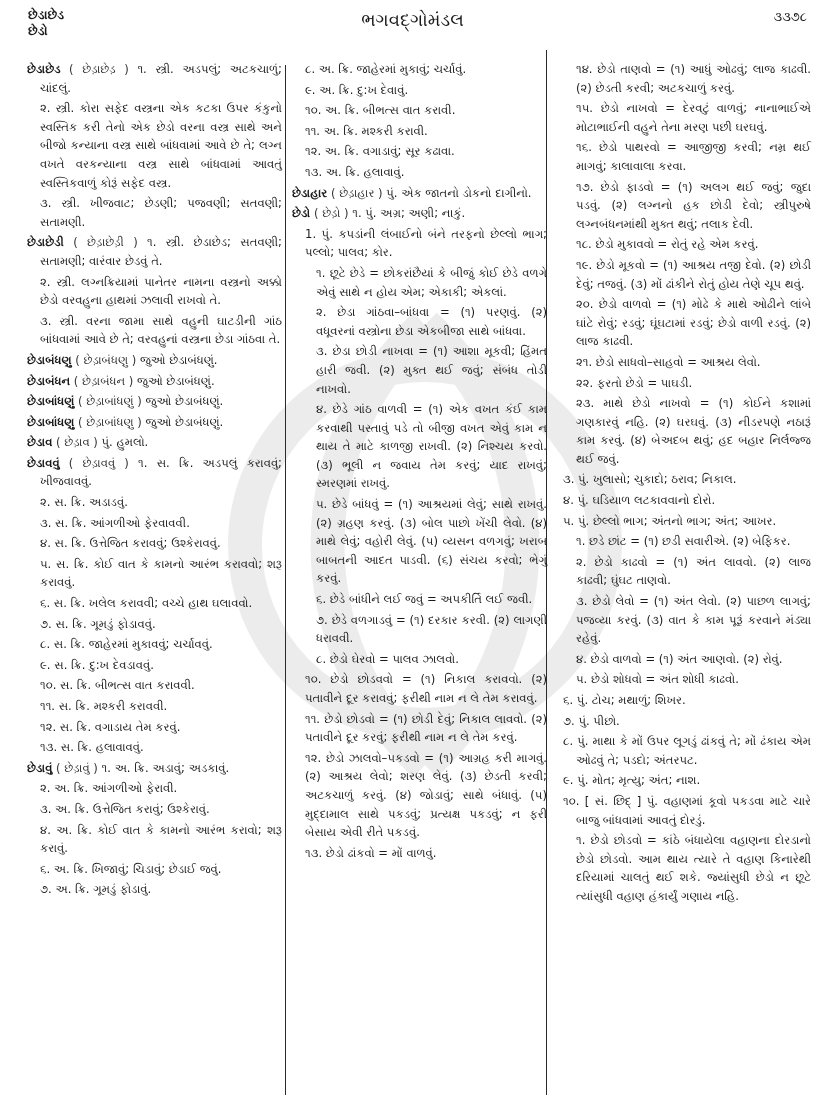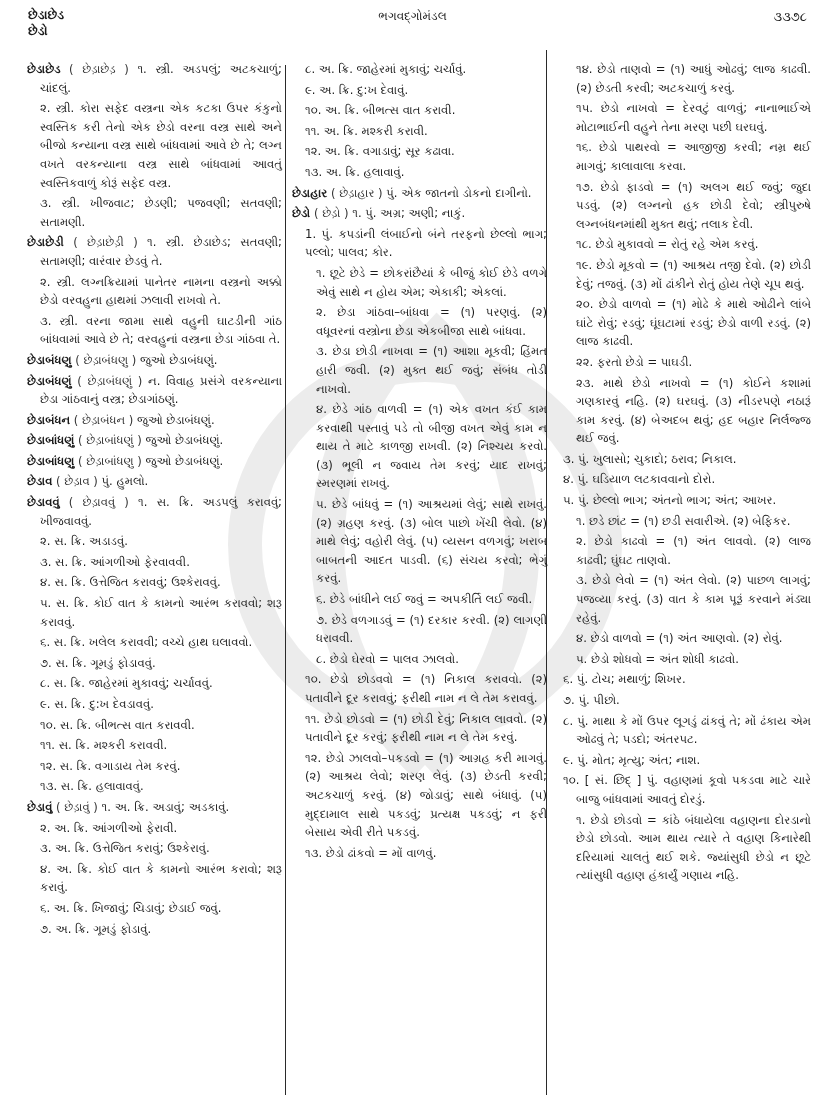--- a/index.html
+++ b/index.html
@@ -8,21 +8,21 @@
     font-family: "DejaVu Sans", sans-serif; color: #1a1a1a;
   }
   .watermark {
     position: absolute; left: 215px; top: 285px; width: 420px; height: 520px;
     pointer-events: none; opacity: 0.07;
   }
   .header {
     position: absolute; left: 0; top: 0; width: 825px; height: 52px;
   }
   .hdr-left { position: absolute; left: 28px; top: 7px; font-size: 12.5px; font-weight: bold; line-height: 16px; }
-  .hdr-center { position: absolute; left: 0; right: 0; top: 9px; text-align: center; font-size: 12px; }
+  .hdr-center { position: absolute; left: 0; right: 0; top: 9px; text-align: center; font-size: 18px; }
   .hdr-right { position: absolute; right: 18px; top: 9px; font-size: 13px; font-weight: normal; }
   .col {
     position: absolute; top: 60px; font-size: 11.6px; line-height: 18.6px;
     text-align: justify;
   }
   .col-1 { left: 27px; width: 255px; }
   .col-2 { left: 292px; width: 255px; }
   .col-3 { left: 563px; width: 248px; }
   .rule { position: absolute; width: 1px; background: #2a2a2a; }
   .rule-1 { left: 285px; top: 65px; height: 1030px; }
@@ -58,21 +58,20 @@
 <div class="rule rule-2"></div>
 
 <div class="col col-1">
     <p class="p hang"><span class="head">છેડાછેડ</span> <span class="pron">( છેડ઼ાછેડ઼ )</span> <span>૧. સ્ત્રી. અડપલું; અટકચાળું; ચાંદલું.</span></p>
     <p class="p sub"><span>૨. સ્ત્રી. કોરા સફેદ વસ્ત્રના એક કટકા ઉપર કંકુનો સ્વસ્તિક કરી તેનો એક છેડો વરના વસ્ત્ર સાથે અને બીજો કન્યાના વસ્ત્ર સાથે બાંધવામાં આવે છે તે; લગ્ન વખતે વરકન્યાના વસ્ત્ર સાથે બાંધવામાં આવતું સ્વસ્તિકવાળું કોરૂં સફેદ વસ્ત્ર.</span></p>
     <p class="p sub"><span>૩. સ્ત્રી. ખીજવાટ; છેડણી; પજવણી; સતવણી; સતામણી.</span></p>
     <p class="p hang"><span class="head">છેડાછેડી</span> <span class="pron">( છેડ઼ાછેડ઼ી )</span> <span>૧. સ્ત્રી. છેડાછેડ; સતવણી; સતામણી; વારંવાર છેડવું તે.</span></p>
     <p class="p sub"><span>૨. સ્ત્રી. લગ્નક્રિયામાં પાનેતર નામના વસ્ત્રનો અક્કો છેડો વરવહુના હાથમાં ઝલાવી રાખવો તે.</span></p>
     <p class="p sub"><span>૩. સ્ત્રી. વરના જામા સાથે વહુની ઘાટડીની ગાંઠ બાંધવામાં આવે છે તે; વરવહુનાં વસ્ત્રના છેડા ગાંઠવા તે.</span></p>
     <p class="p hang"><span class="head">છેડાબંધણુ</span> <span class="pron">( છેડ઼ાબંધણુ )</span> <span>જુઓ છેડાબંધણું.</span></p>
-    <p class="p hang"><span class="head">છેડાબંધણું</span> <span class="pron">( છેડ઼ાબંધણું )</span> <span>ન. વિવાહ પ્રસંગે વરકન્યાના છેડા ગાંઠવાનું વસ્ત્ર; છેડાગાંઠણું.</span></p>
     <p class="p hang"><span class="head">છેડાબંધન</span> <span class="pron">( છેડ઼ાબંધન )</span> <span>જુઓ છેડાબંધણું.</span></p>
     <p class="p hang"><span class="head">છેડાબાંધણું</span> <span class="pron">( છેડ઼ાબાંધણું )</span> <span>જુઓ છેડાબંધણું.</span></p>
     <p class="p hang"><span class="head">છેડાબાંધણુ</span> <span class="pron">( છેડ઼ાબાંધણુ )</span> <span>જુઓ છેડાબંધણું.</span></p>
     <p class="p hang"><span class="head">છેડાવ</span> <span class="pron">( છેડ઼ાવ )</span> <span>પું. હુમલો.</span></p>
     <p class="p hang"><span class="head">છેડાવવું</span> <span class="pron">( છેડ઼ાવવું )</span> <span>૧. સ. ક્રિ. અડપલું કરાવવું; ખીજવાવવું.</span></p>
     <p class="p sub"><span>૨. સ. ક્રિ. અડાડવું.</span></p>
     <p class="p sub"><span>૩. સ. ક્રિ. આંગળીઓ ફેરવાવવી.</span></p>
     <p class="p sub"><span>૪. સ. ક્રિ. ઉત્તેજિત કરાવવું; ઉશ્કેરાવવું.</span></p>
     <p class="p sub"><span>૫. સ. ક્રિ. કોઈ વાત કે કામનો આરંભ કરાવવો; શરૂ કરાવવું.</span></p>
     <p class="p sub"><span>૬. સ. ક્રિ. ખલેલ કરાવવી; વચ્ચે હાથ ઘલાવવો.</span></p>
@@ -114,20 +113,21 @@
     <p class="p sub"><span>૧૩. છેડો ઢાંકવો = મોં વાળવું.</span></p>
   </div>
 <div class="col col-3">
     <p class="p sub"><span>૧૪. છેડો તાણવો = (૧) આધું ઓઢવું; લાજ કાઢવી. (૨) છેડતી કરવી; અટકચાળું કરવું.</span></p>
     <p class="p sub"><span>૧૫. છેડો નાખવો = દેરવટું વાળવું; નાનાભાઈએ મોટાભાઈની વહુને તેના મરણ પછી ઘરઘવું.</span></p>
     <p class="p sub"><span>૧૬. છેડો પાથરવો = આજીજી કરવી; નમ્ર થઈ માગવું; કાલાવાલા કરવા.</span></p>
     <p class="p sub"><span>૧૭. છેડો ફાડવો = (૧) અલગ થઈ જવું; જુદા પડવું. (૨) લગ્નનો હક છોડી દેવો; સ્ત્રીપુરુષે લગ્નબંધનમાંથી મુક્ત થવું; તલાક દેવી.</span></p>
     <p class="p sub"><span>૧૮. છેડો મુકાવવો = રોતું રહે એમ કરવું.</span></p>
     <p class="p sub"><span>૧૯. છેડો મૂકવો = (૧) આશ્રય તજી દેવો. (૨) છોડી દેવું; તજવું. (૩) મોં ઢાંકીને રોતું હોય તેણે ચૂપ થવું.</span></p>
     <p class="p sub"><span>૨૦. છેડો વાળવો = (૧) મોઢે કે માથે ઓઢીને લાંબે ઘાંટે રોવું; રડવું; ઘૂંઘટામાં રડવું; છેડો વાળી રડવું. (૨) લાજ કાઢવી.</span></p>
+    <p class="p sub"><span>૨૧. છેડો સાધવો–સાહવો = આશ્રય લેવો.</span></p>
     <p class="p sub"><span>૨૨. ફરતો છેડો = પાઘડી.</span></p>
     <p class="p sub"><span>૨૩. માથે છેડો નાખવો = (૧) કોઈને કશામાં ગણકારવું નહિ. (૨) ઘરઘવું. (૩) નીડરપણે નઠારૂં કામ કરવું. (૪) બેઅદબ થવું; હદ બહાર નિર્લજ્જ થઈ જવું.</span></p>
     <p class="p hang"><span>૩. પું. ખુલાસો; ચુકાદો; ઠરાવ; નિકાલ.</span></p>
     <p class="p hang"><span>૪. પું. ઘડિયાળ લટકાવવાનો દોરો.</span></p>
     <p class="p hang"><span>૫. પું. છેલ્લો ભાગ; અંતનો ભાગ; અંત; આખર.</span></p>
     <p class="p sub"><span>૧. છડે છાંટ = (૧) છડી સવારીએ. (૨) બેફિકર.</span></p>
     <p class="p sub"><span>૨. છેડો કાઢવો = (૧) અંત લાવવો. (૨) લાજ કાઢવી; ઘુંઘટ તાણવો.</span></p>
     <p class="p sub"><span>૩. છેડો લેવો = (૧) અંત લેવો. (૨) પાછળ લાગવું; પજવ્યા કરવું. (૩) વાત કે કામ પૂરૂં કરવાને મંડ્યા રહેવું.</span></p>
     <p class="p sub"><span>૪. છેડો વાળવો = (૧) અંત આણવો. (૨) રોવું.</span></p>
     <p class="p sub"><span>૫. છેડો શોધવો = અંત શોધી કાઢવો.</span></p>

